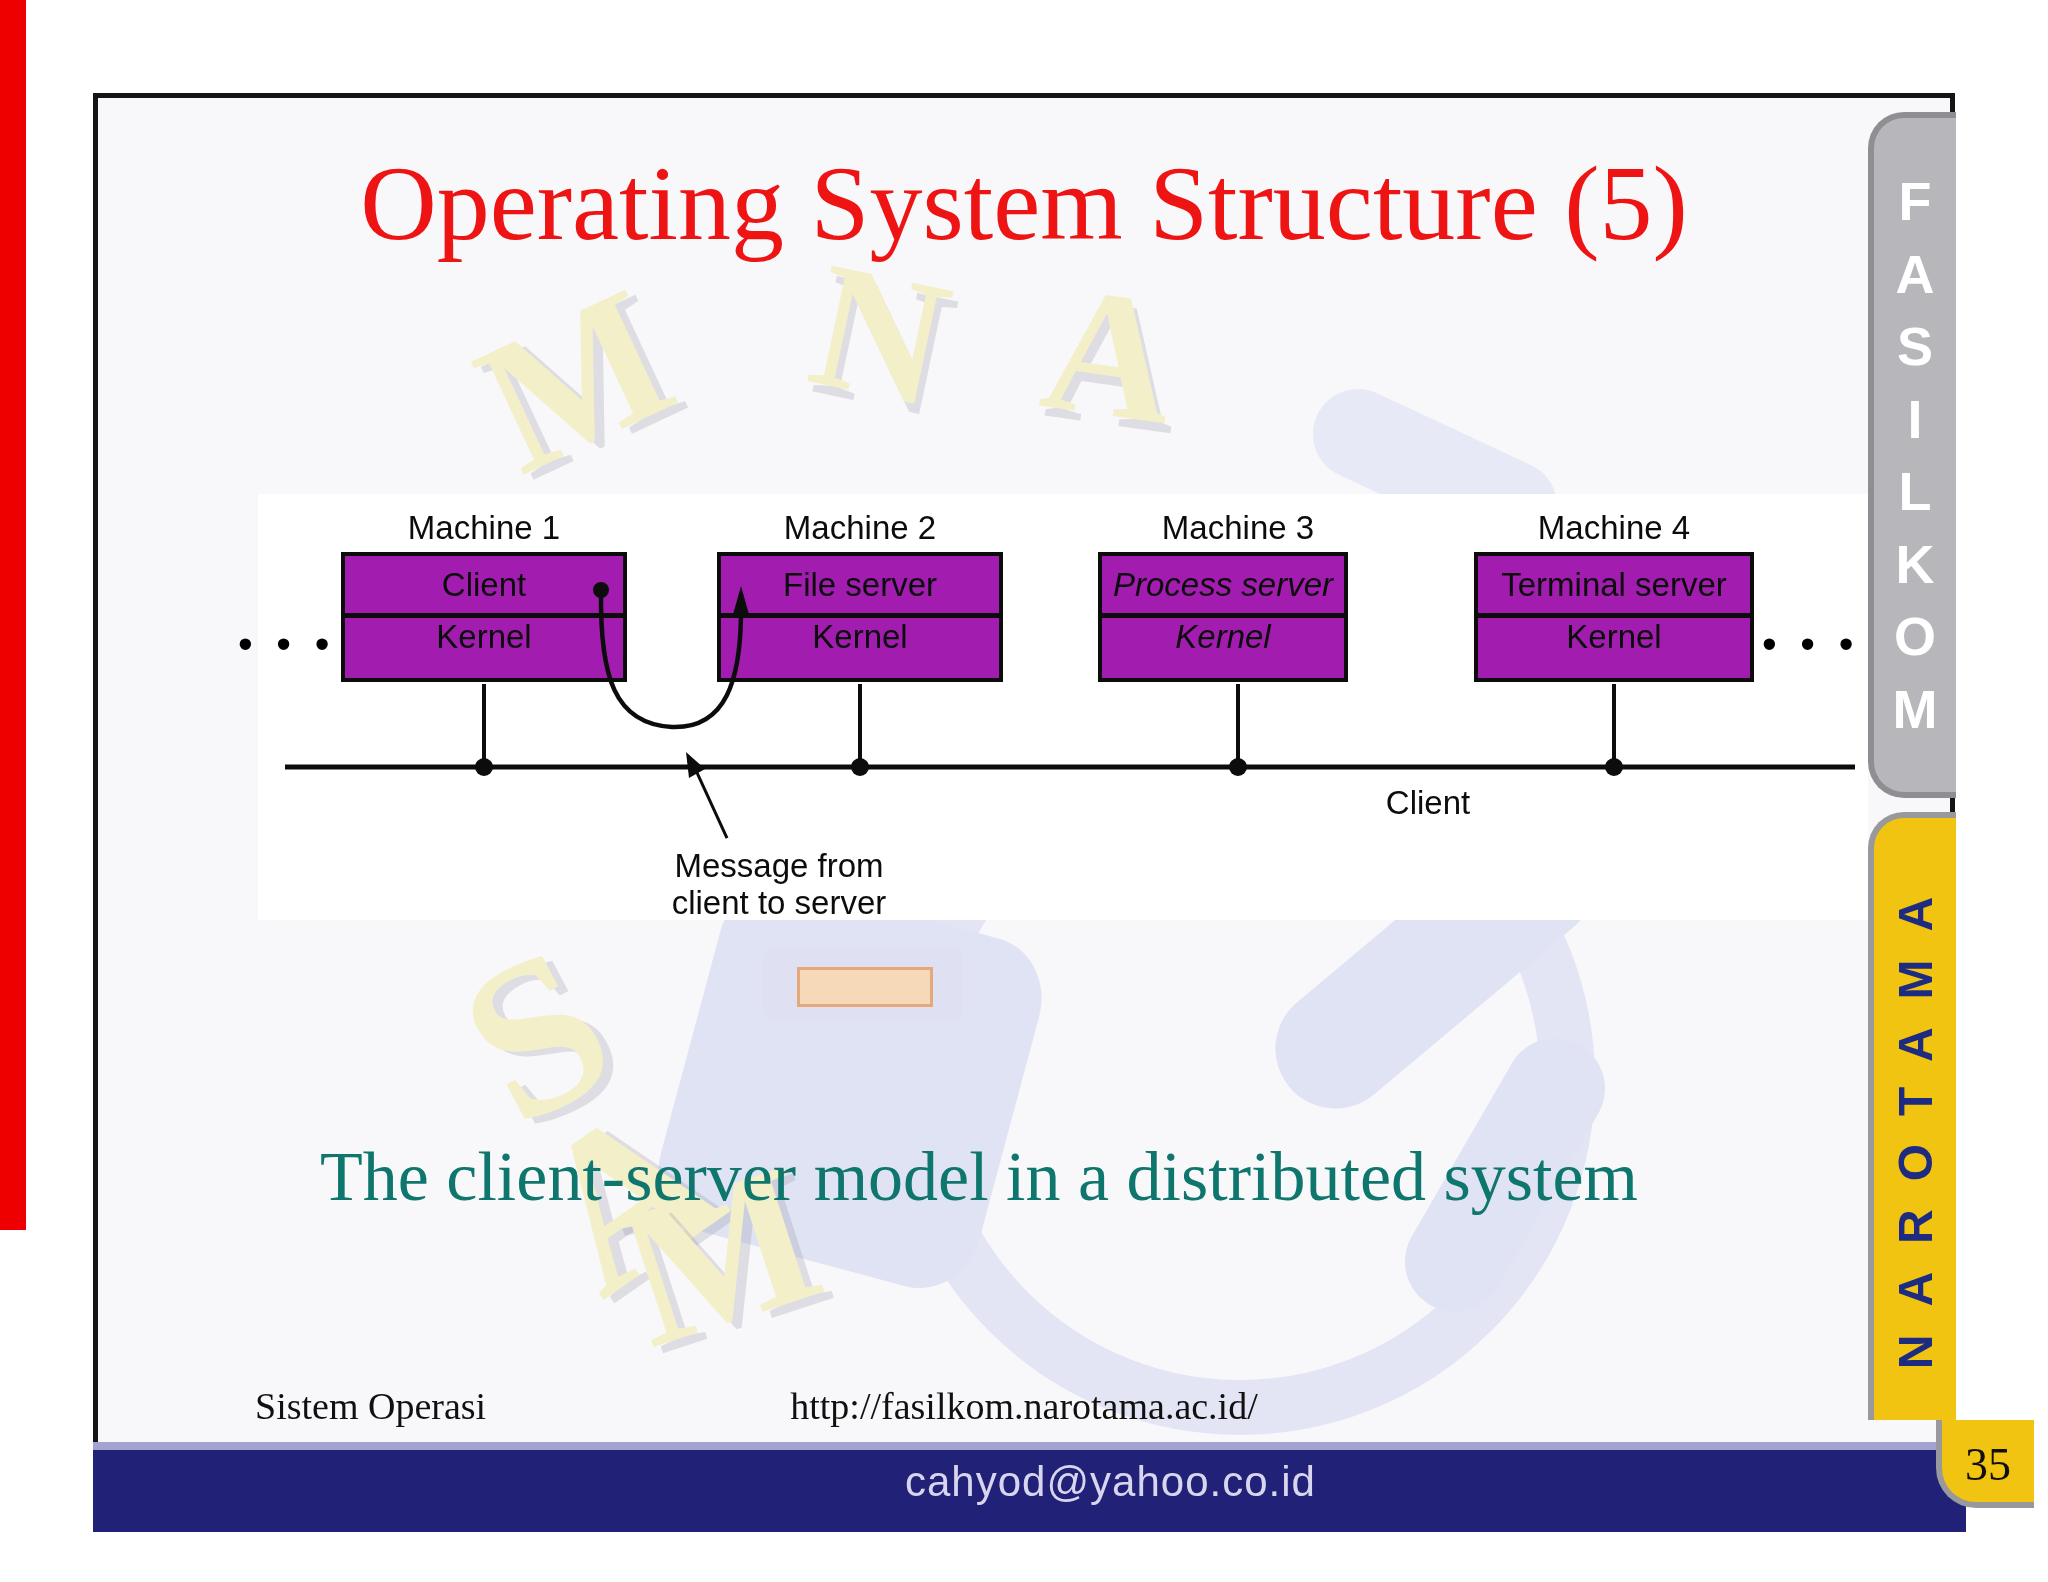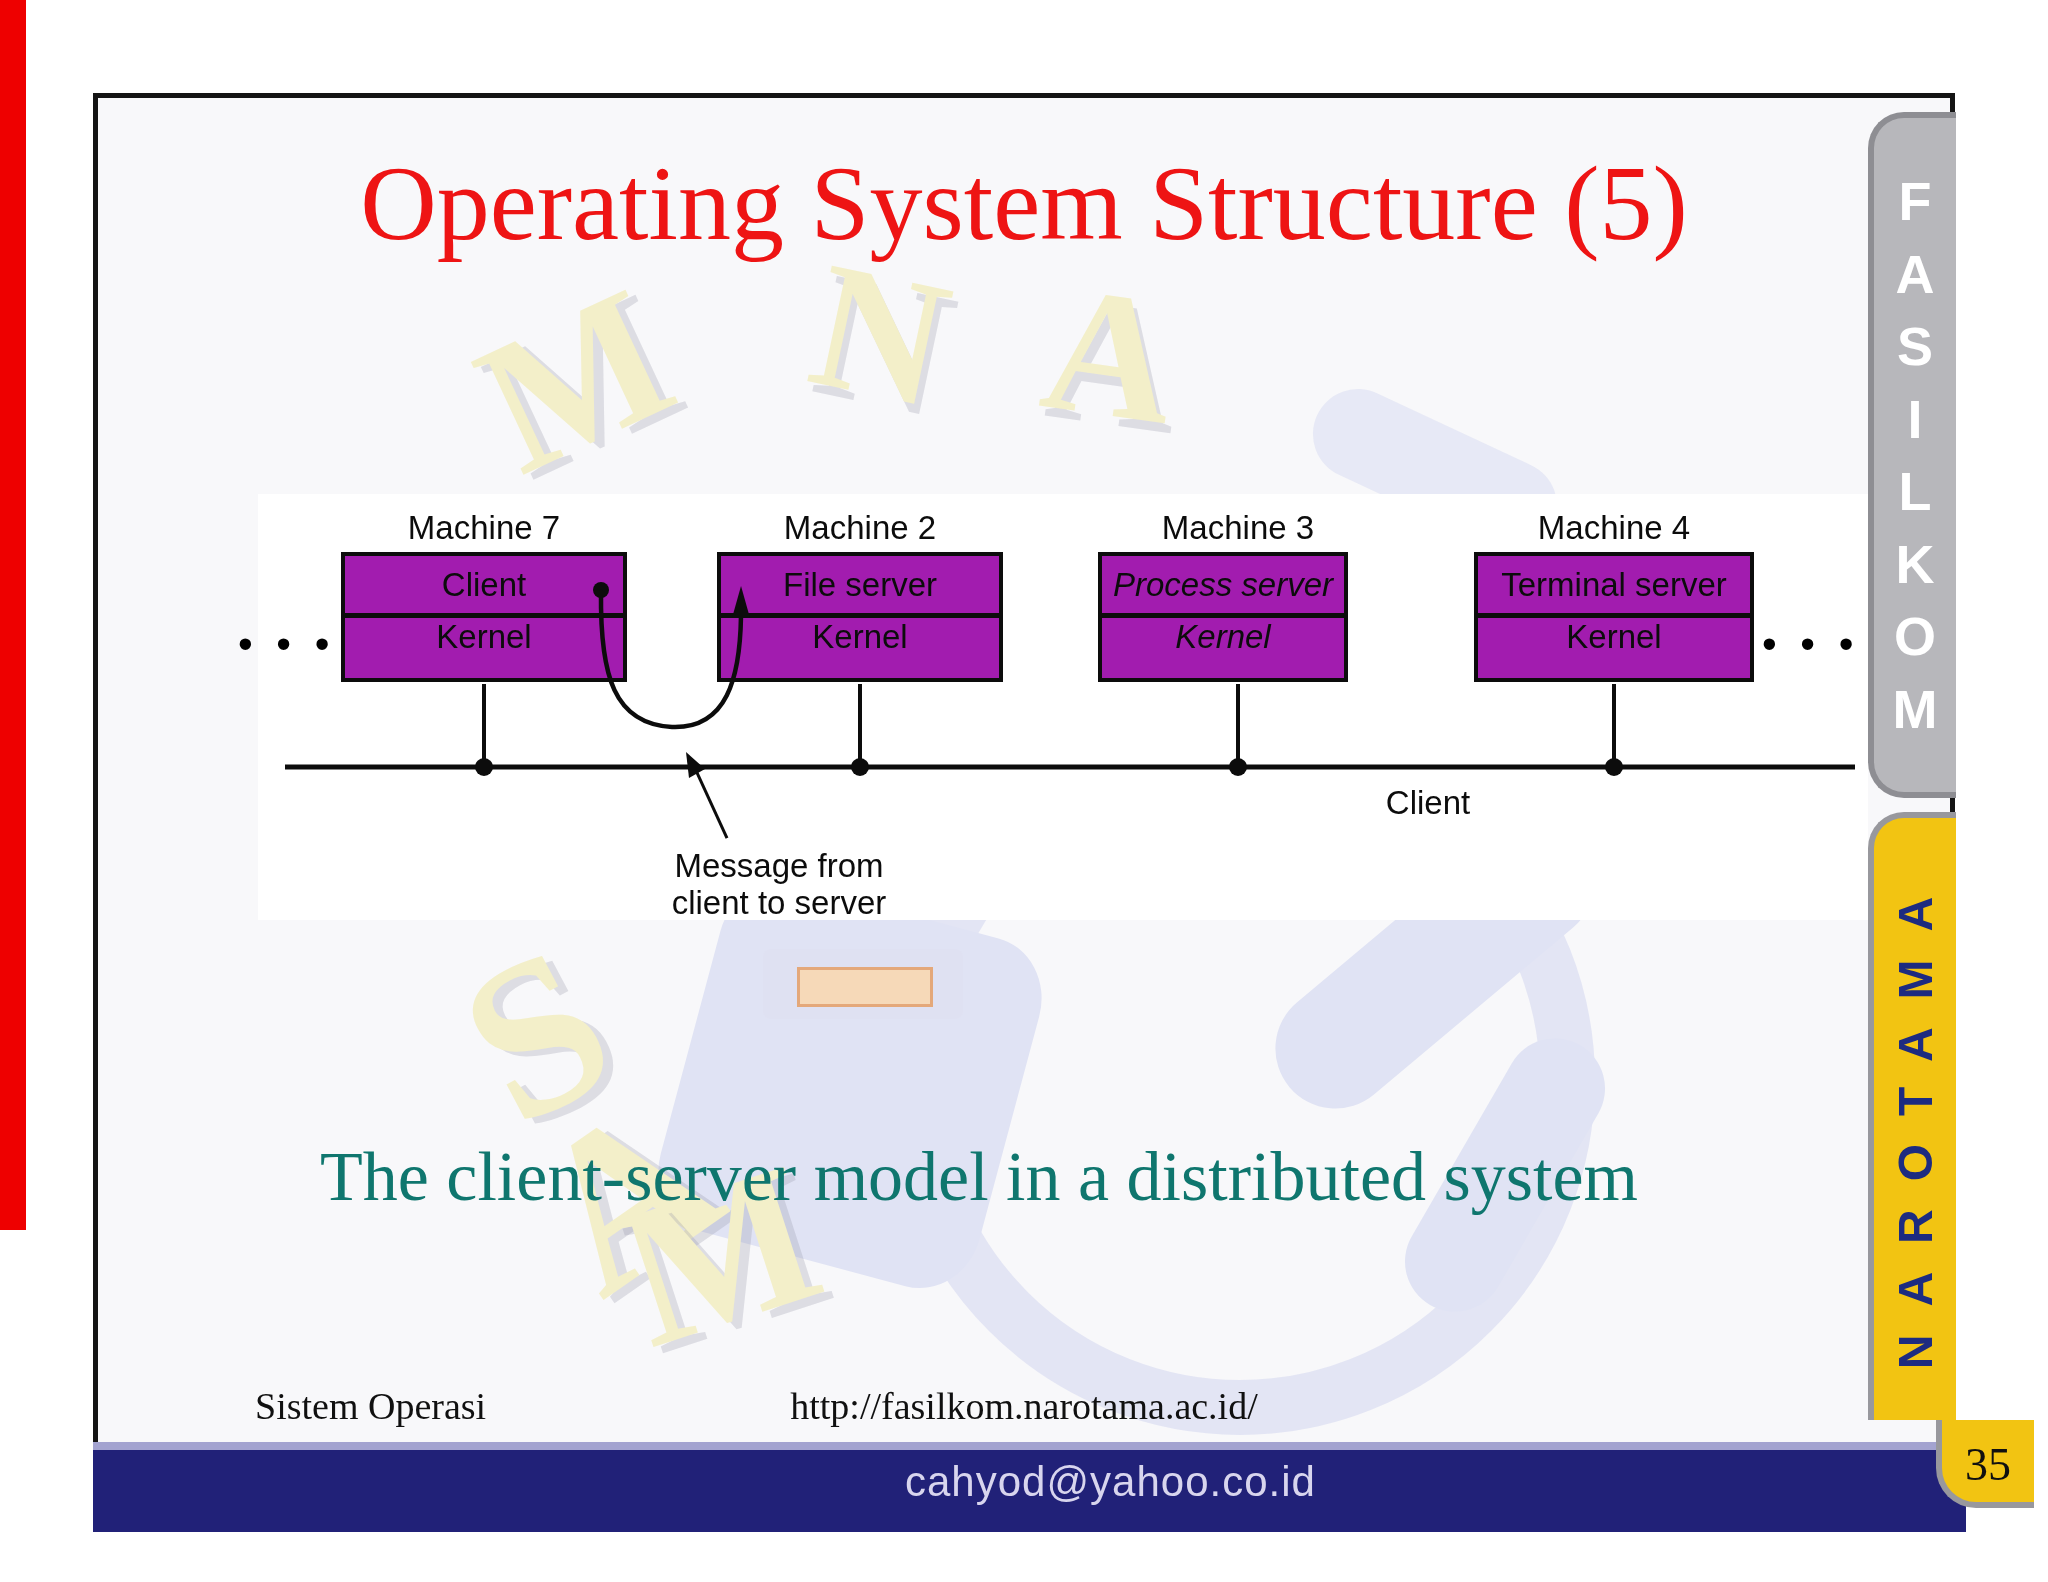--- a/index.html
+++ b/index.html
@@ -90,21 +90,21 @@
     <div class="abs wm-letter" style="left:447px;top:987px;font-size:220px;transform:rotate(-35deg);">A</div>
     <div class="abs wm-letter" style="left:527px;top:1057px;font-size:200px;transform:rotate(-18deg);">M</div>
     <div class="abs" style="left:665px;top:851px;width:200px;height:70px;background:#dfe1f2;border-radius:8px;">
       <div style="position:absolute;left:34px;top:18px;width:130px;height:34px;background:#f6d9b8;border:3px solid #e4a87a;"></div>
     </div>
 
     <div id="page-title" class="abs">Operating System Structure (5)</div>
 
     <div id="diagram-panel" class="abs"></div>
 
-    <div class="abs machine-label" style="left:226px;">Machine 7</div>
+    <div class="abs machine-label" style="left:226px;">Machine 1</div>
     <div class="abs machine-label" style="left:602px;">Machine 2</div>
     <div class="abs machine-label" style="left:980px;">Machine 3</div>
     <div class="abs machine-label" style="left:1356px;">Machine 4</div>
 
     <div class="abs machine-box" style="left:243px;width:286px;">
       <div class="row-top">
           <span class="box-text">Client</span>
         </div>
       <div class="row-bottom">
           <span class="box-text">Kernel</span>

